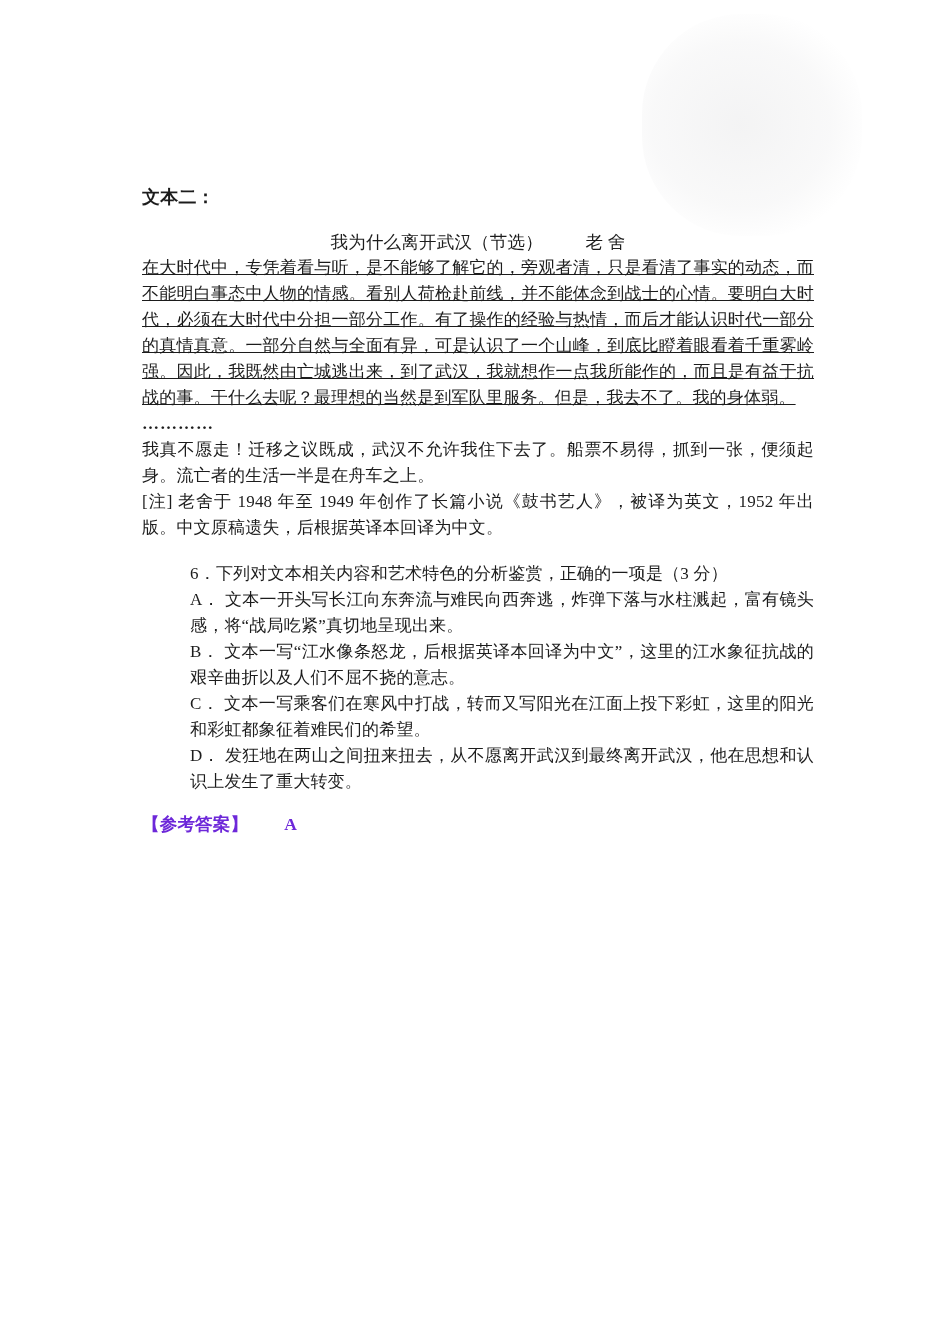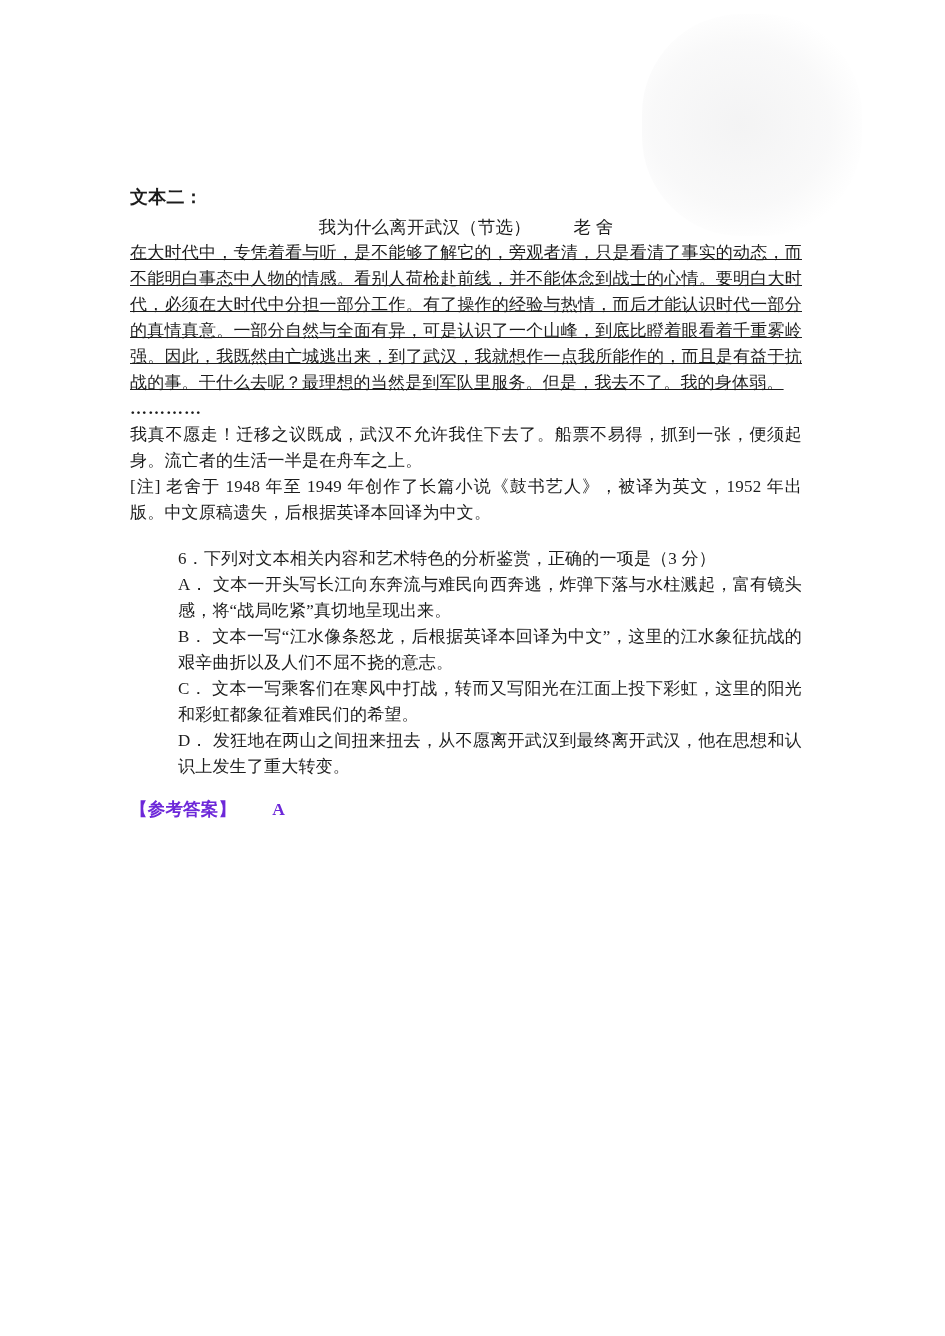--- a/index.html
+++ b/index.html
@@ -29,35 +29,35 @@
     height: 222px;
     border-radius: 45%;
     background: radial-gradient(ellipse at 45% 50%,
                 rgba(165,165,170,0.13) 0%,
                 rgba(165,165,170,0.07) 52%,
                 rgba(165,165,170,0.0) 76%);
     pointer-events: none;
   }
   .content {
     position: absolute;
-    left: 130px;
+    left: 142px;
     top: 184px;
     width: 672px;
     font-size: 17px;
     line-height: 26px;
     letter-spacing: 0.2px;
   }
   .section-label {
     font-size: 18px;
     font-weight: bold;
     line-height: 26px;
   }
   .title-line {
     text-align: center;
-    margin-top: 4px;
+    margin-top: 19px;
     line-height: 26px;
     font-size: 17.5px;
   }
   .title-line .author {
     margin-left: 38px;
   }
   p.para, p.footnote, .question p {
     margin: 0;
     text-align: justify;
     text-align-last: left;

